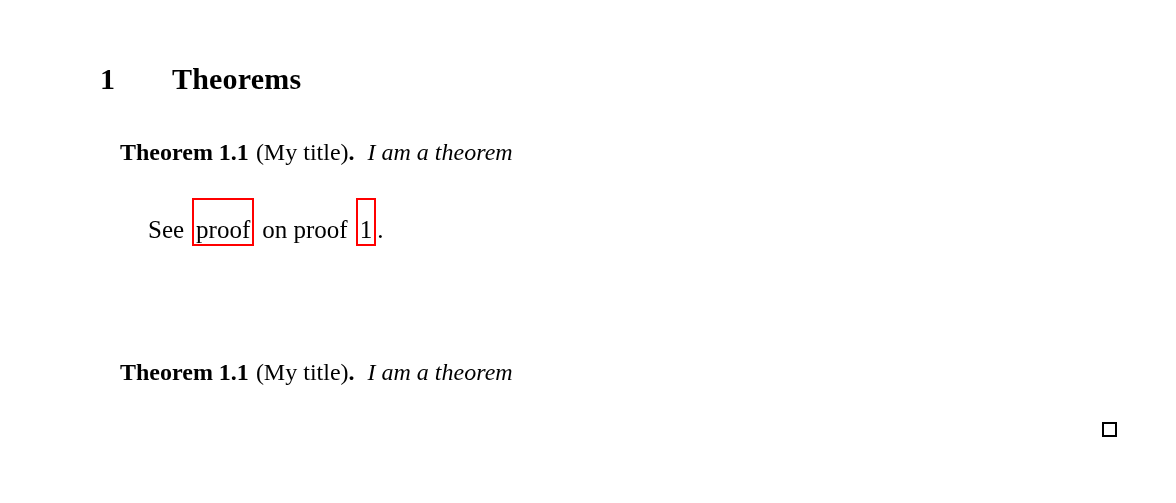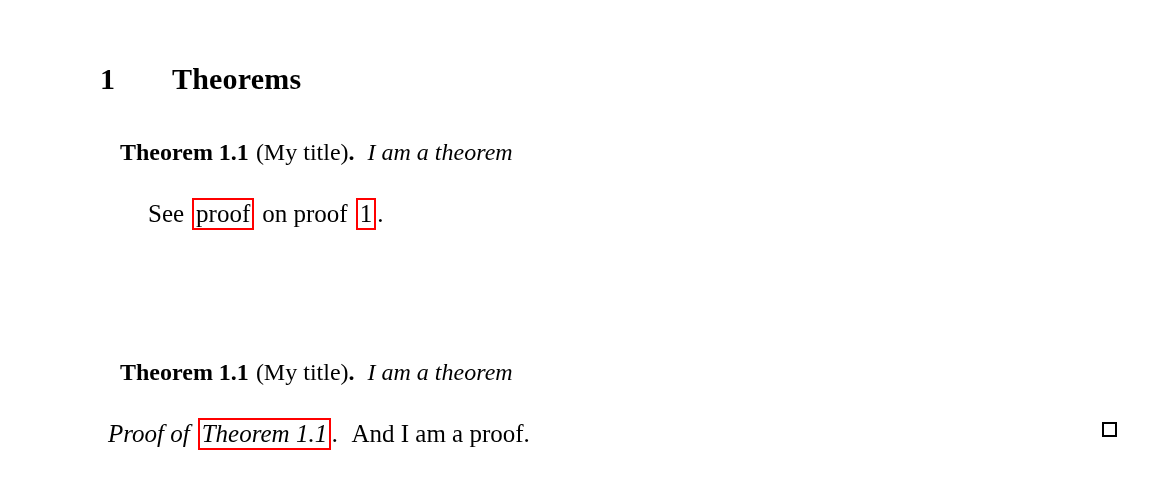--- a/index.html
+++ b/index.html
@@ -96,21 +96,21 @@
     font-style: italic;
   }
   .proof-body {
     font-style: normal;
   }
 
   
   .linkbox {
     display: inline-block;
     border: 2px solid #FF0000;
-    padding: 1px 2px 2px 2px;
+    padding: 17px 2px 2px 2px;
     margin: 0 1px;
     line-height: 1;
     vertical-align: baseline;
     color: #000000;
     text-decoration: none;
   }
   .linkbox.italic {
     font-style: italic;
   }
 
@@ -141,19 +141,16 @@
 
   <div id="reference-line">
     <span>See</span><span class="sp-word"></span><span class="linkbox">proof</span><span class="sp-word"></span><span>on proof</span><span class="sp-word"></span><span class="linkbox">1</span><span>.</span>
   </div>
 
 
   <div class="theorem-line" id="theorem-2">
     <span class="thm-head">Theorem 1.1</span><span class="sp-word"></span><span class="thm-note">(My title)</span><span class="thm-period">.</span><span class="sp-sent"></span><span class="thm-body">I am a theorem</span>
   </div>
 
-  <div id="proof-line">
-    <span class="proof-head">Proof of</span><span class="sp-word"></span><span class="linkbox italic">Theorem 1.1</span><span class="proof-head">.</span><span class="sp-sent"></span><span class="proof-body">And I am a proof.</span>
-  </div>
 
   <div id="qed-symbol"></div>
 
 </div>
 
 </body></html>

